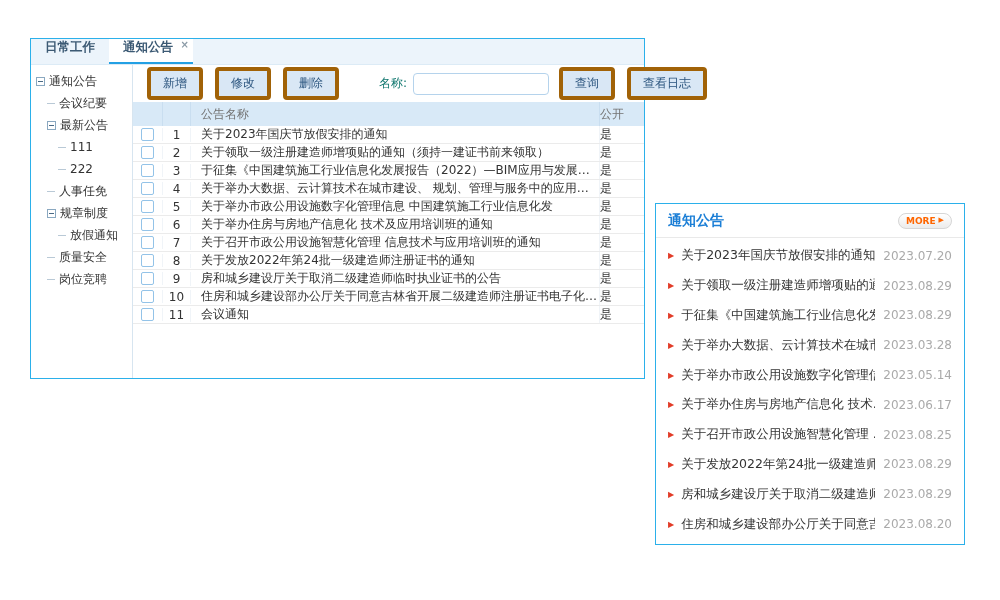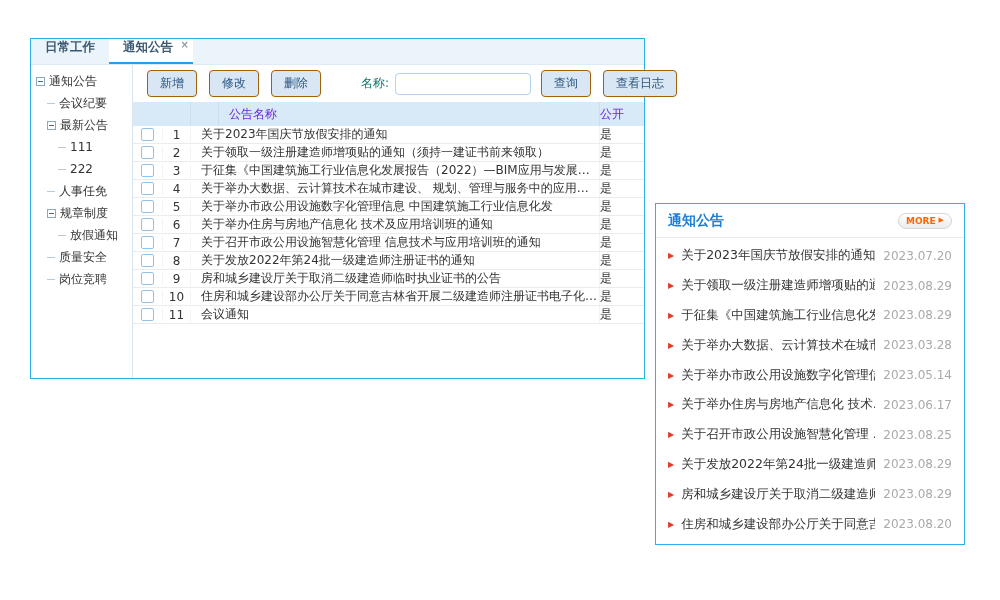--- a/index.html
+++ b/index.html
@@ -18,28 +18,28 @@
   .panel-body { flex:1; display:flex; min-height:0; }
   .tree { width:102px; flex:0 0 102px; border-right:1px solid #d7e5f0; padding-top:5px; overflow:hidden; }
   .tree-item { display:flex; align-items:center; height:22px; font-size:12px; color:#333; white-space:nowrap; cursor:pointer; }
   .tree-toggle { width:9px; height:9px; border:1px solid #8aa8c0; background:#fff; margin-right:4px; position:relative; flex:0 0 auto; }
   .tree-toggle::after { content:""; position:absolute; left:1px; right:1px; top:3px; height:1px; background:#4a6a85; }
   .tree-item.leaf .tree-toggle { border:none; width:8px; height:1px; background:#b9c9d6; }
   .tree-item.leaf .tree-toggle::after { display:none; }
 
   .main { flex:1; display:flex; flex-direction:column; min-width:0; }
   .toolbar { flex:0 0 37px; display:flex; align-items:center; padding-left:14px; }
-  .btn { background:#d9e7f5; border:1px solid #a16207; color:#2a547e; font-size:12px;
+  .btn { background:#d9e7f5; border:4px solid #a16207; color:#2a547e; font-size:12px;
     padding:4px 12px; border-radius:4px; margin-right:12px; font-family:inherit; cursor:pointer; white-space:nowrap; }
   .name-label { font-size:12px; color:#0f766e; margin:0 6px 0 28px; white-space:nowrap; }
   .search-input { width:136px; height:22px; border:1px solid #b5d3ec; border-radius:4px;
     margin-right:10px; font-size:12px; padding:0 5px; font-family:inherit; }
 
   .table { flex:1; display:flex; flex-direction:column; font-size:12px; overflow:hidden; }
-  .thead { flex:0 0 24px; display:flex; align-items:center; background:#d8e9f7; color:#6d28d9;padding-left:28px; }
+  .thead { flex:0 0 24px; display:flex; align-items:center; background:#d8e9f7; color:#737373; }
   .thead .cell { border-right:1px solid #c9def0; height:100%; display:flex; align-items:center; }
   .tr { flex:0 0 23px; display:flex; align-items:center; border-bottom:1px solid #ebebeb; color:#333; background:#fff; }
   .tr .cell { border-right:1px solid #f0f4f8; height:100%; display:flex; align-items:center; }
   .cell.c-cb { width:30px; flex:0 0 30px; justify-content:center; }
   .cell.c-idx { width:28px; flex:0 0 28px; justify-content:center; }
   .cell.c-name { flex:1; min-width:0; padding-left:10px; }
   .cell.c-name span { white-space:nowrap; overflow:hidden; text-overflow:ellipsis; }
   .cell.c-pub { width:44px; flex:0 0 44px; justify-content:flex-start; border-right:none !important; }
   .cb { width:13px; height:13px; border:1px solid #93c3e8; border-radius:2px; background:#fff; cursor:pointer; }
 

